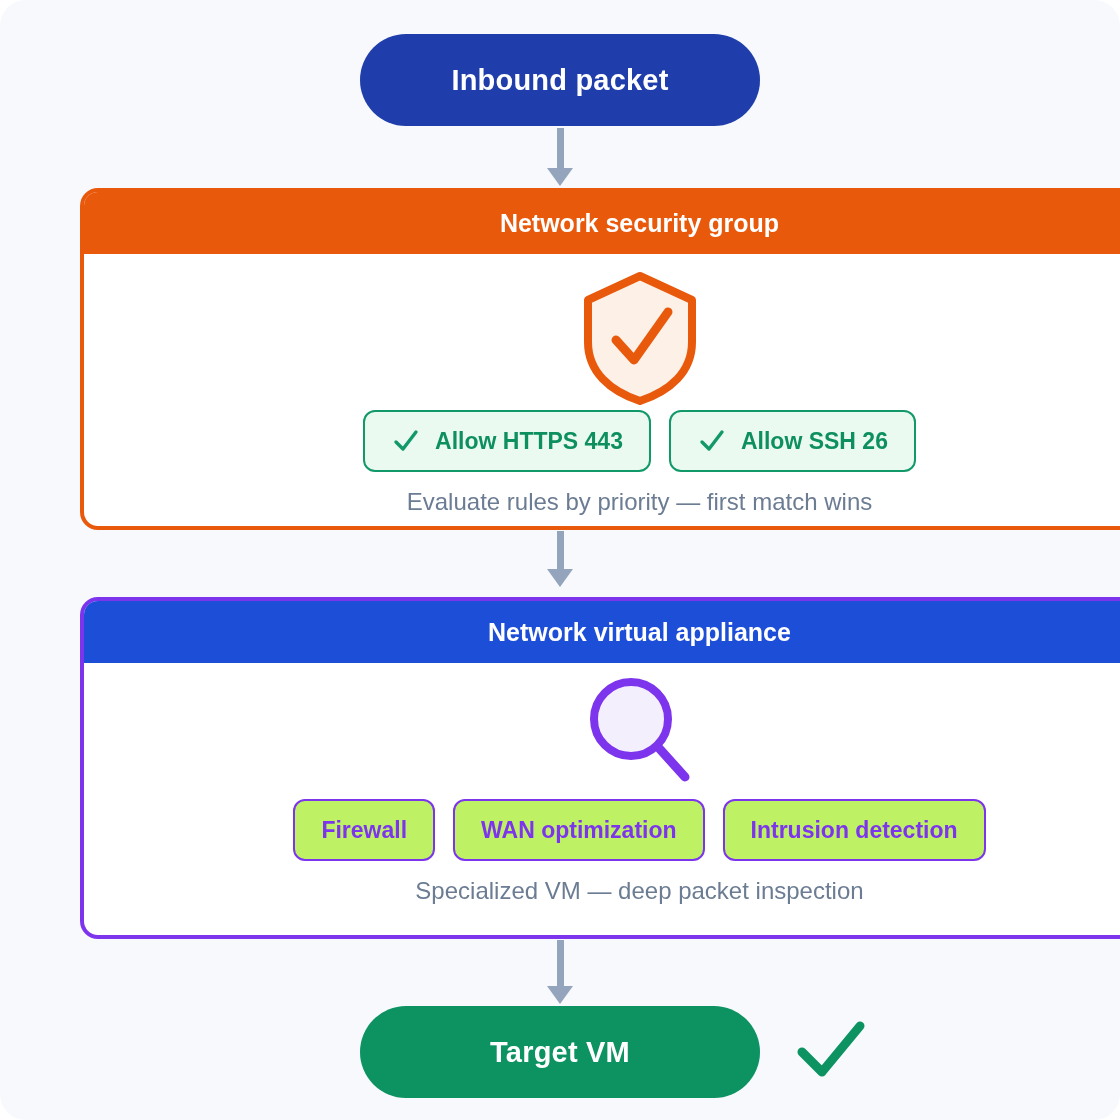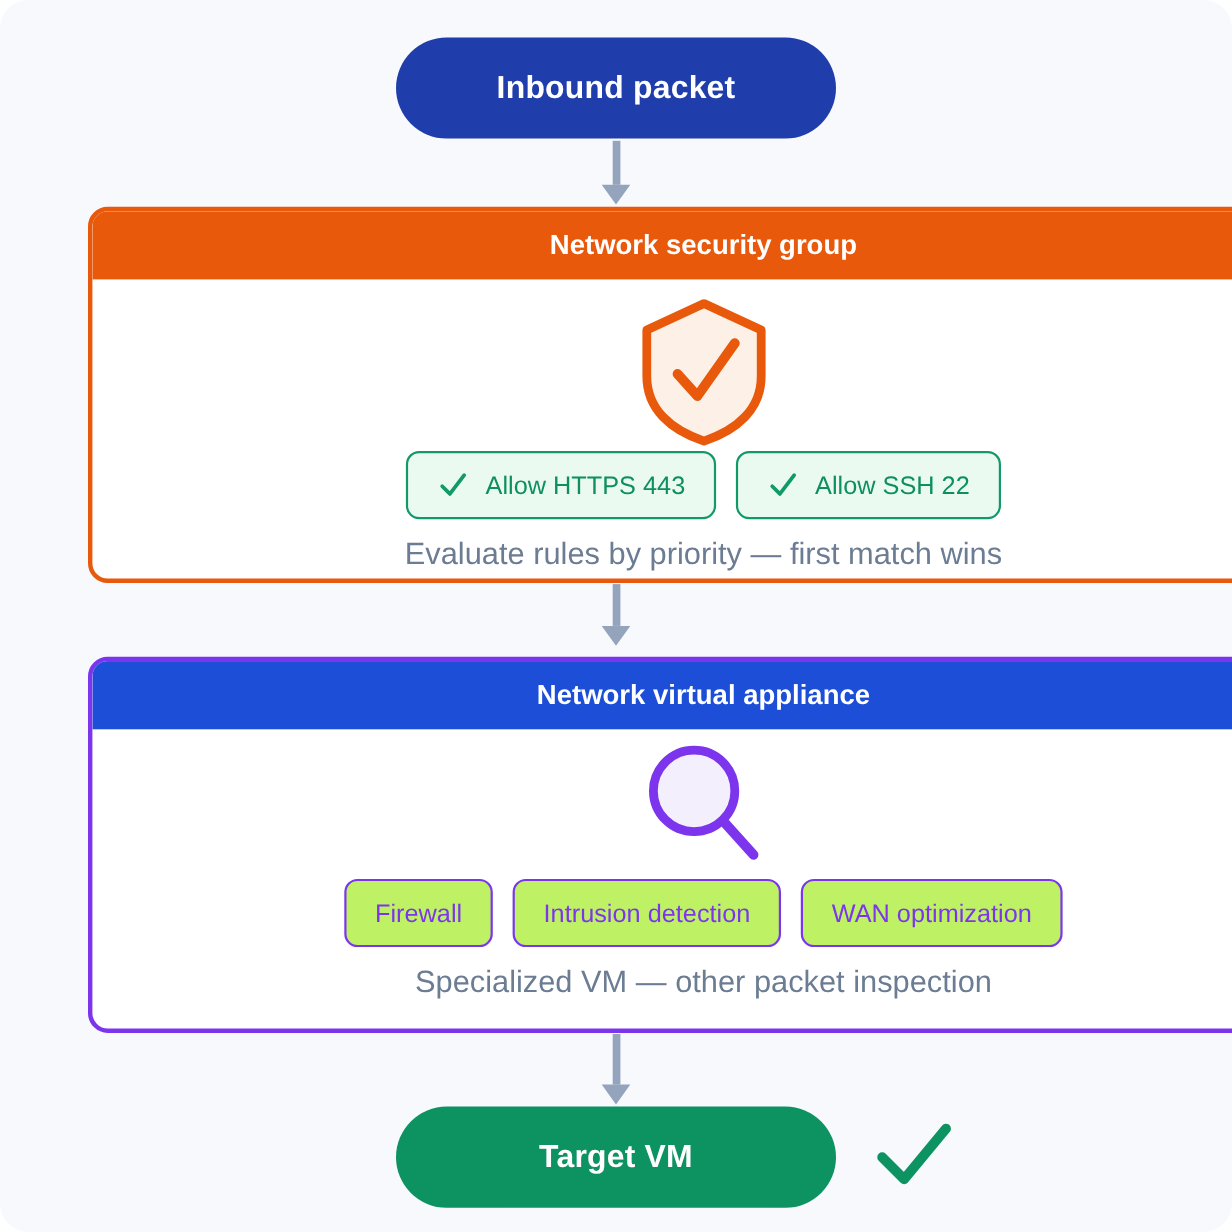--- a/index.html
+++ b/index.html
@@ -128,21 +128,21 @@
   }
   .chip {
     display: flex;
     align-items: center;
     justify-content: center;
     gap: 14px;
     height: 62px;
     padding: 0 26px;
     border-radius: 12px;
     font-size: 23px;
-    font-weight: normal;
+    font-weight: bold;
     box-sizing: border-box;
     white-space: nowrap;
   }
   .chip.allow {
     background: #ebfaf1;
     border: 2px solid #12996a;
     color: #0d8f5f;
   }
   .chip.deny {
     background: #fdf0f0;
@@ -157,21 +157,21 @@
   }
   .chip .glyph {
     display: inline-flex;
     align-items: center;
     justify-content: center;
     width: 30px; height: 30px;
   }
 
   .caption {
     margin-top: 16px;
-    font-size: 28px;
+    font-size: 24px;
     color: #6b7c93;
   }
 
   
   #final-check {
     position: absolute;
     left: 786px;
     top: 1006px;
     width: 90px;
     height: 90px;
@@ -216,21 +216,21 @@
           </span>
           <span>Allow HTTPS 443</span>
         </div>
 
         <div class="chip allow">
           <span class="glyph">
             <svg width="30" height="30" viewBox="0 0 30 30" aria-hidden="true">
               <path d="M5 16 L12 23 L25 6" fill="none" stroke="#12996a" stroke-width="3.4" stroke-linecap="round" stroke-linejoin="round"></path>
             </svg>
           </span>
-          <span>Allow SSH 22</span>
+          <span>Allow SSH 26</span>
         </div>
 
       </div>
 
       <div class="caption">Evaluate rules by priority — first match wins</div>
     </div>
   </div>
 
   <div id="arrow-2" class="arrow">
     <div class="shaft"></div>
@@ -248,28 +248,28 @@
           <circle cx="55" cy="48" r="37" fill="#f3effd" stroke="#7c35ed" stroke-width="8"></circle>
           <path d="M82 76 L109 106" fill="none" stroke="#7c35ed" stroke-width="9" stroke-linecap="round"></path>
         </svg>
       </div>
 
       <div class="chips">
         <div class="chip nva">
           <span>Firewall</span>
         </div>
         <div class="chip nva">
+          <span>WAN optimization</span>
+        </div>
+        <div class="chip nva">
           <span>Intrusion detection</span>
         </div>
-        <div class="chip nva">
-          <span>WAN optimization</span>
-        </div>
-      </div>
-
-      <div class="caption">Specialized VM — other packet inspection</div>
+      </div>
+
+      <div class="caption">Specialized VM — deep packet inspection</div>
     </div>
   </div>
 
   <div id="arrow-3" class="arrow">
     <div class="shaft"></div>
     <div class="head"></div>
   </div>
 
   <div id="target-pill" class="pill">
     <span>Target VM</span>

